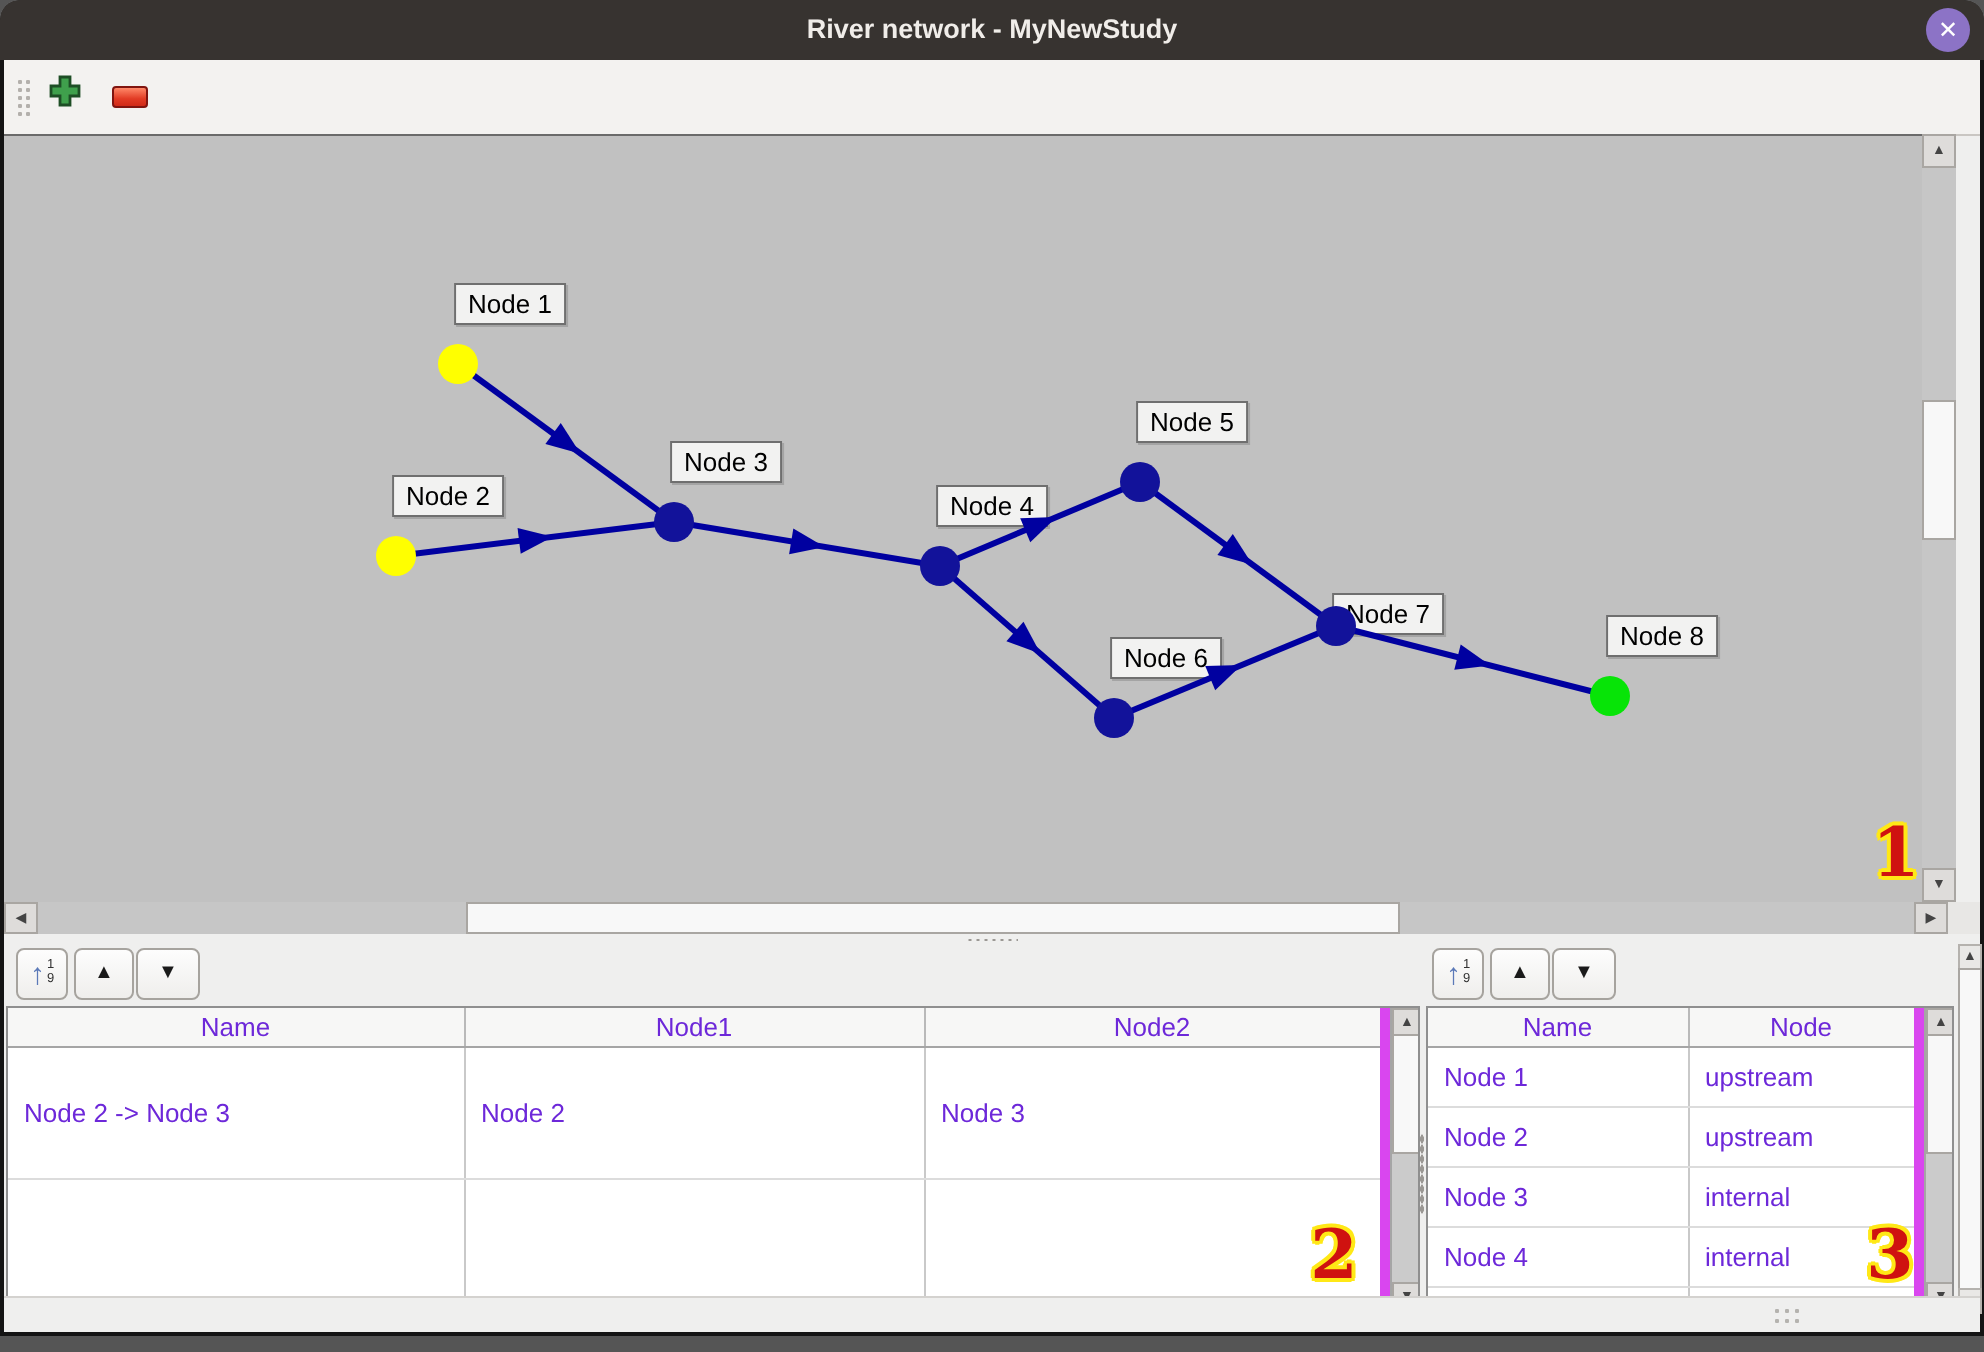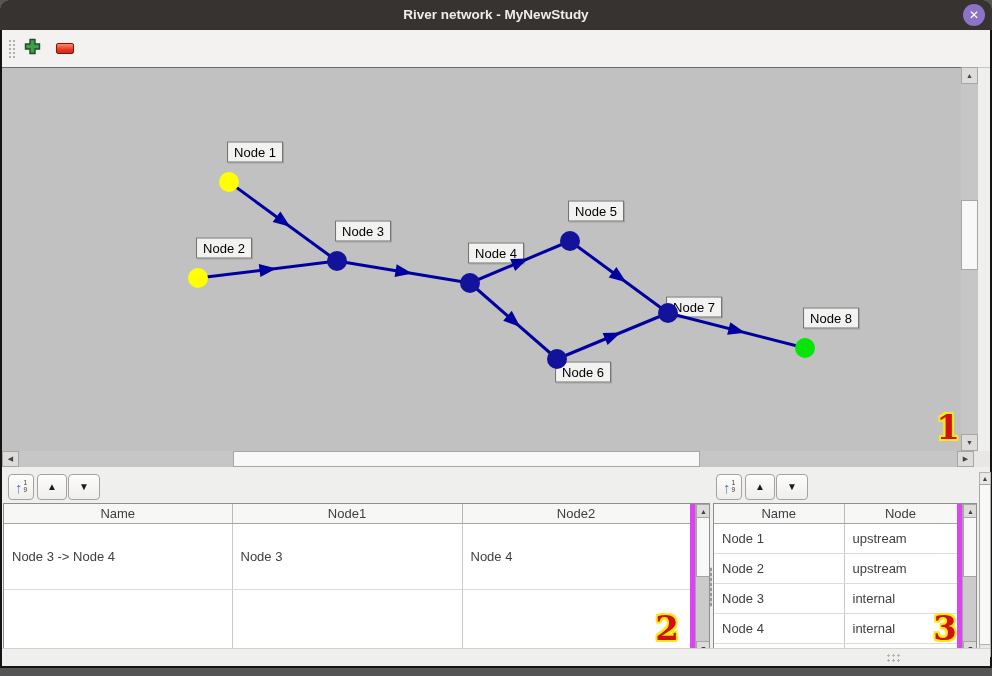--- a/index.html
+++ b/index.html
@@ -43,21 +43,21 @@
   .pane-toolbar-btn{position:absolute;top:474px;height:24px;border:1px solid #a6a39e;border-radius:4px;
         background:linear-gradient(#fdfdfd,#efeeec);display:flex;align-items:center;justify-content:center;cursor:pointer;}
   .arrow-glyph{font-size:10px;color:#1a1a1a;line-height:1;}
   .sort-icon{display:flex;align-items:center;}
   .sort-arrow{color:#5b79b8;font-size:15px;font-weight:bold;line-height:1;}
   .sort-digits{display:flex;flex-direction:column;font-size:6.5px;color:#333;line-height:1.05;margin-left:1px;}
   .table-frame{position:absolute;top:503px;height:153px;background:#fff;border:1px solid #8f8f8f;
                display:flex;overflow:hidden;box-sizing:border-box;}
   .frame-left{left:3px;width:707px;}
   .frame-right{left:713px;width:264px;}
-  table.grid{border-collapse:collapse;table-layout:fixed;font-size:13px;color:#404040;background:#fff;flex:0 0 auto;}
+  table.grid{border-collapse:collapse;table-layout:fixed;font-size:13px;color:#6d28d9;background:#fff;flex:0 0 auto;}
   table.grid th{font-weight:normal;height:19px;border-right:1px solid #b9b9b9;border-bottom:1px solid #a5a5a5;
                 background:#f7f7f6;text-align:center;padding:0;}
   table.grid td{height:29px;border-right:1px solid #c9c9c9;border-bottom:1px solid #dcdcdc;padding:0 0 0 8px;
                 white-space:nowrap;overflow:hidden;}
   table.grid th:last-child,table.grid td:last-child{border-right:5px solid #d946ef;}
   .tbl-sb{position:relative;width:16px;flex:0 0 16px;background:#cbcbcb;border-left:1px solid #a5a5a5;}
   .tbl-sb .sb-btn{left:0;width:14px;height:12px;}
   .tbl-sb .up{top:0;} .tbl-sb .down{bottom:0;}
   .tbl-sb .sb-thumb{left:0;width:14px;top:13px;height:58px;}
   .outer-vsb{position:absolute;left:979px;top:472px;width:12px;height:185px;background:#e4e3e1;}
@@ -101,21 +101,21 @@
     </div>
   </div>
 
   <div class="canvas">
     <div class="layer" id="labels-layer">
         <div class="node-label" style="left: 253px; top: 84px;">Node 1</div>
         <div class="node-label" style="left: 222px; top: 180px;">Node 2</div>
         <div class="node-label" style="left: 361px; top: 163px;">Node 3</div>
         <div class="node-label" style="left: 494px; top: 185px;">Node 4</div>
         <div class="node-label" style="left: 594px; top: 143px;">Node 5</div>
-        <div class="node-label" style="left: 581px; top: 261px; margin-top: 43px;">Node 6</div>
+        <div class="node-label" style="left: 581px; top: 261px;">Node 6</div>
         <div class="node-label" style="left: 692px; top: 215px; margin-top: 24px;">Node 7</div>
         <div class="node-label" style="left: 829px; top: 250px;">Node 8</div>
       </div>
     <svg class="layer" id="edges-svg" width="959" height="384">
         <g>
           <line x1="227" y1="114" x2="335" y2="193" stroke="#0000a0" stroke-width="3"></line>
           <polygon points="9,0 -8,6.5 -8,-6.5" transform="translate(281,153.5) rotate(36.18477897677684)" fill="#0000a0"></polygon>
         </g>
         <g>
           <line x1="196" y1="210" x2="335" y2="193" stroke="#0000a0" stroke-width="3"></line>
@@ -224,23 +224,23 @@
         </colgroup>
       <thead>
           <tr>
             <th>Name</th>
             <th>Node1</th>
             <th>Node2</th>
           </tr>
         </thead>
       <tbody>
           <tr>
-            <td>Node 3 -&gt; Node 4</td>
+            <td>Node 2 -&gt; Node 3</td>
+            <td>Node 2</td>
             <td>Node 3</td>
-            <td>Node 4</td>
           </tr>
           <tr>
             <td></td>
             <td></td>
             <td></td>
           </tr>
         </tbody>
     </table>
     <div class="tbl-sb">
       <div class="sb-btn up">

